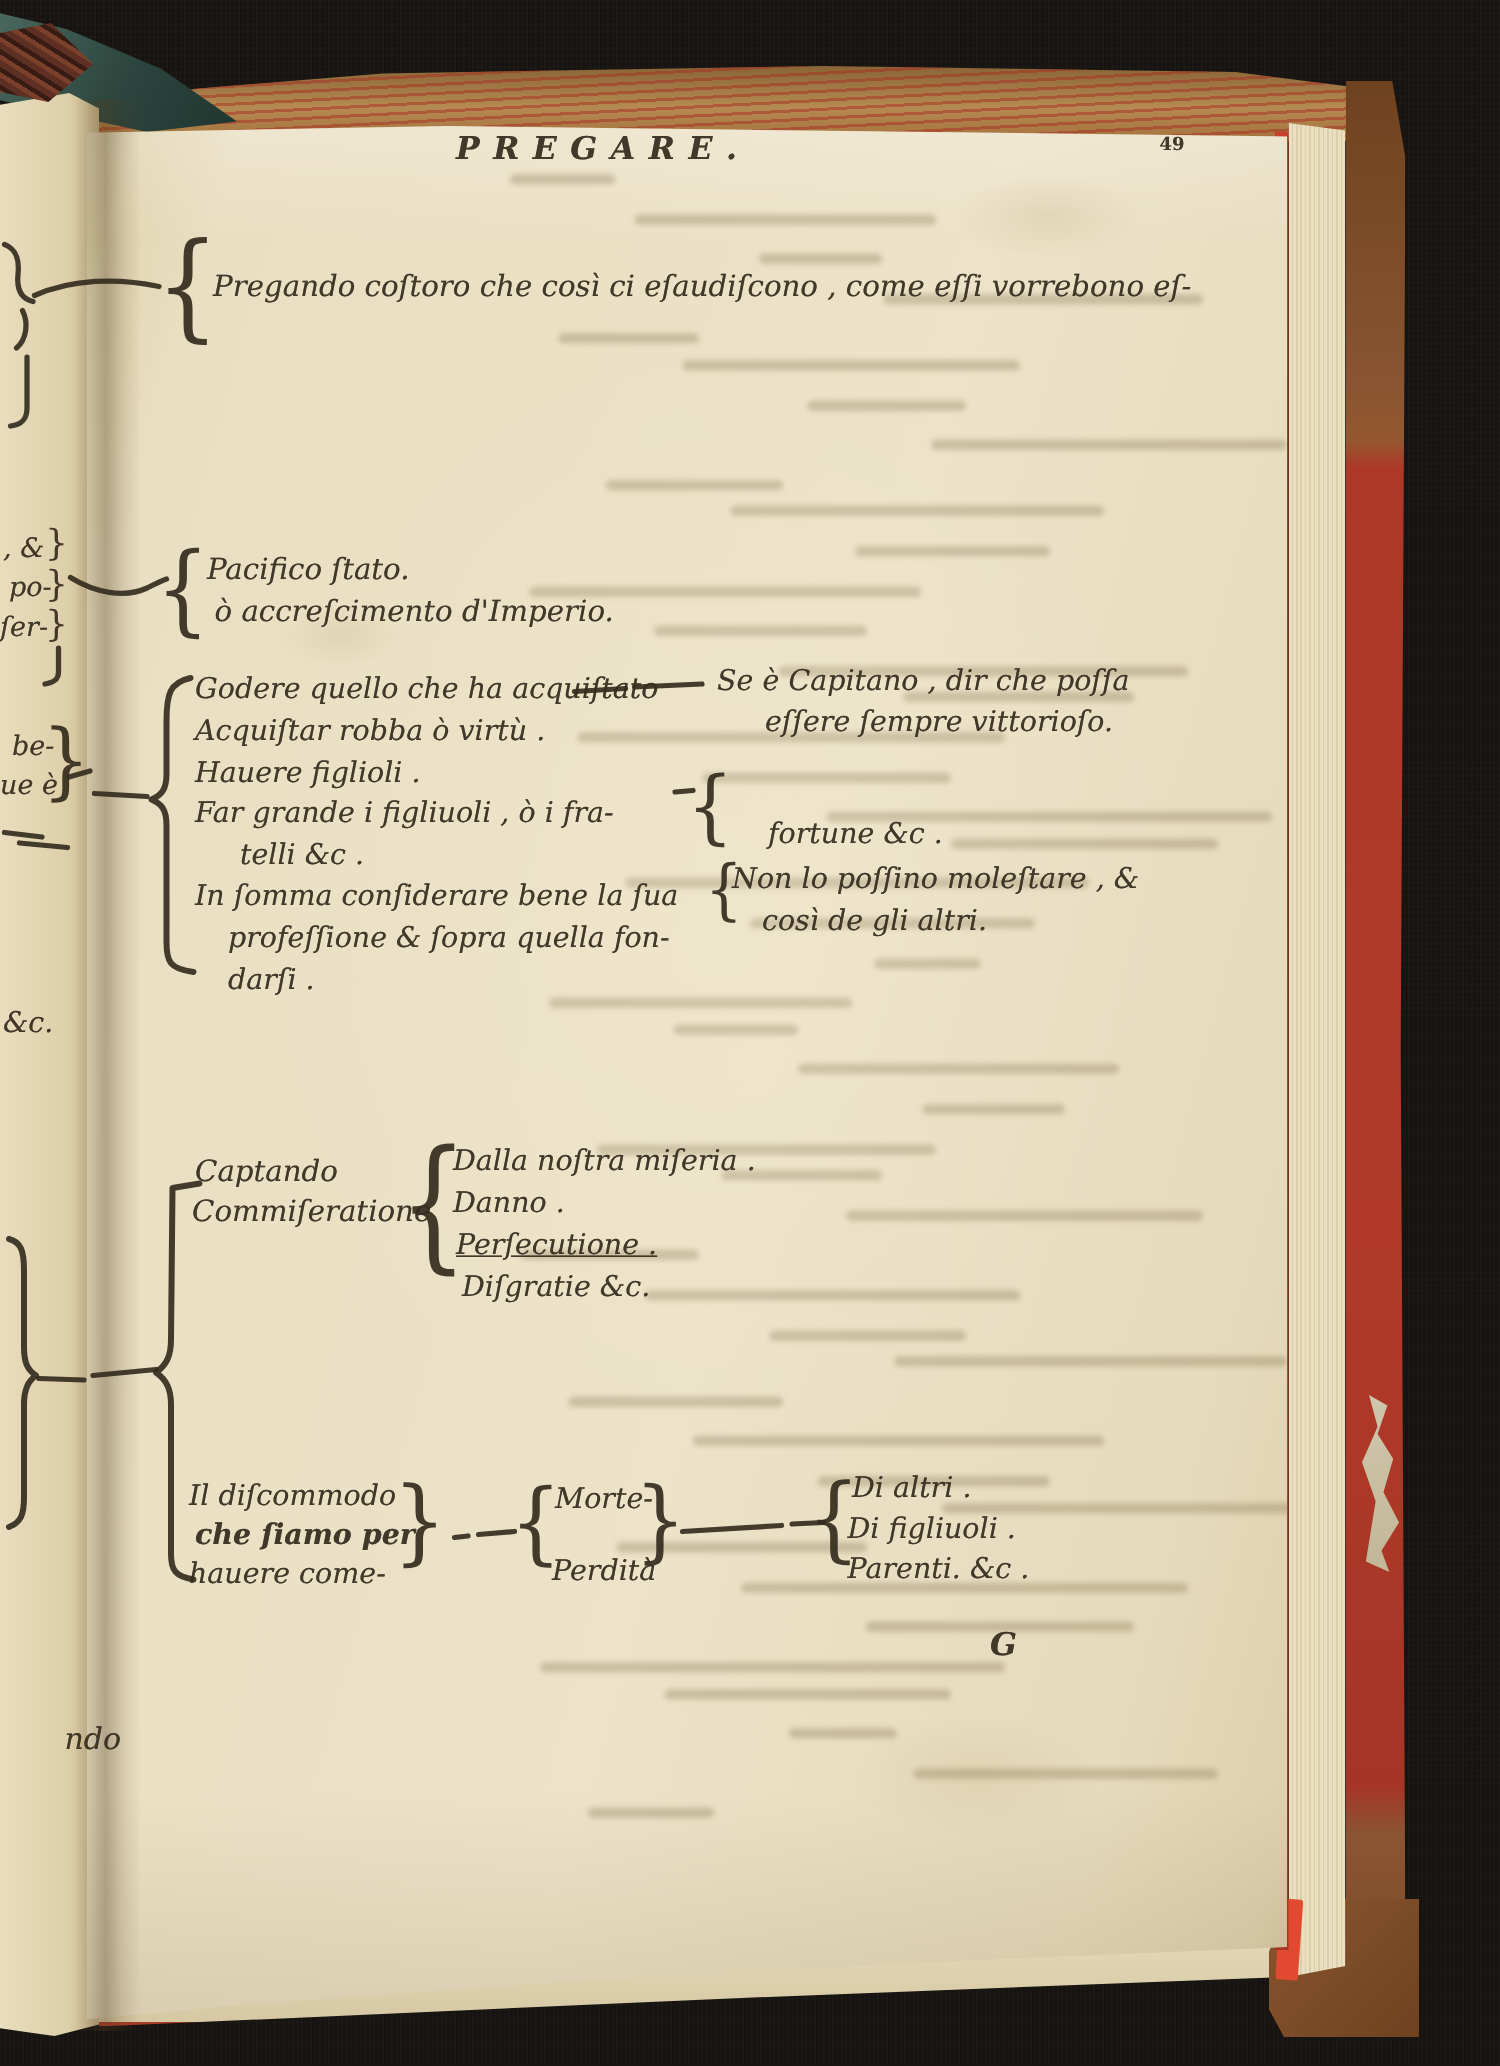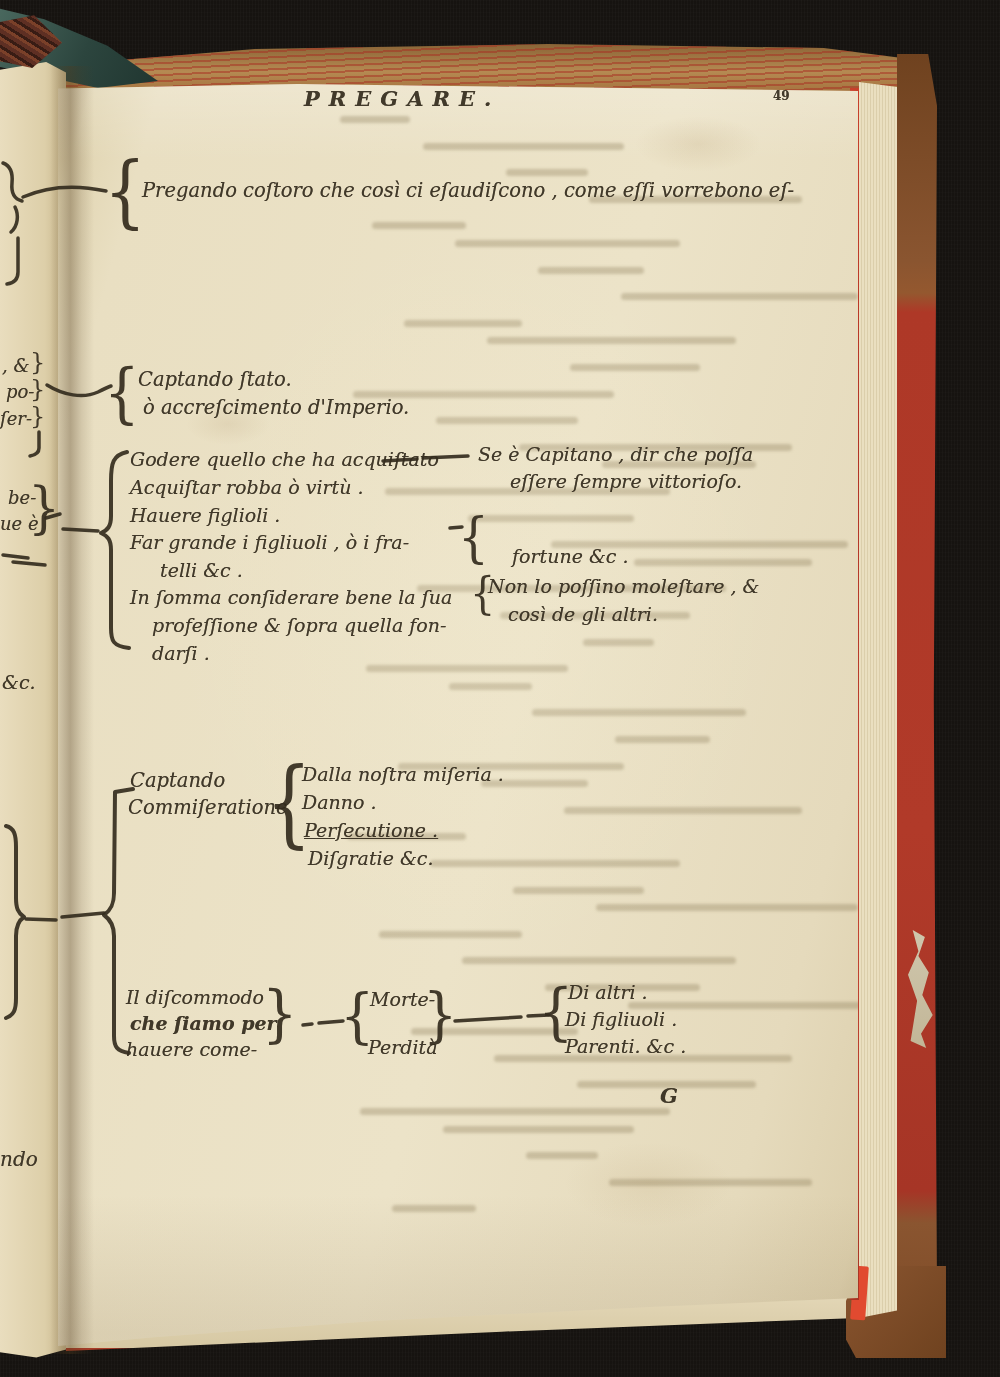--- a/index.html
+++ b/index.html
@@ -221,21 +221,21 @@
 
   <div class="content">
 
     <div class="t title" style="left:304px;top:86px;">PREGARE.</div>
     <div class="t" style="left:733px;top:89px;font-size:12px;font-style:normal;font-weight:bold;margin-left:40px;">49</div>
 
     <span class="brace" style="left:104px;top:152px;font-size:78px;transform:scaleX(.85);">{</span>
     <div class="t" style="left:142px;top:163px;font-size:19.5px;margin-top:16px;">Pregando coſtoro che così ci eſaudiſcono , come eſſi vorrebono eſ-</div>
 
     <span class="brace" style="left:104px;top:360px;font-size:66px;transform:scaleX(.85);">{</span>
-    <div class="t" style="left:138px;top:368px;font-size:19.5px;">Captando ſtato.</div>
+    <div class="t" style="left:138px;top:368px;font-size:19.5px;">Pacifico ſtato.</div>
     <div class="t" style="left:143px;top:396px;font-size:19.5px;">ò accreſcimento d'Imperio.</div>
 
     <div class="t" style="left:130px;top:448px;font-size:19px;">Godere quello che ha  acquiſtato</div>
     <div class="t" style="left:130px;top:476px;font-size:19px;">Acquiſtar robba ò virtù .</div>
     <div class="t" style="left:130px;top:504px;font-size:19px;">Hauere figlioli .</div>
     <div class="t" style="left:130px;top:531px;font-size:19px;">Far  grande  i  figliuoli ,  ò i  fra-</div>
     <div class="t" style="left:160px;top:559px;font-size:19px;">telli &amp;c .</div>
     <div class="t" style="left:130px;top:586px;font-size:19px;">In ſomma  conſiderare  bene  la  ſua</div>
     <div class="t" style="left:152px;top:614px;font-size:19px;">profeſſione &amp; ſopra  quella fon-</div>
     <div class="t" style="left:152px;top:642px;font-size:19px;">darſi .</div>
@@ -276,15 +276,15 @@
     <div class="t" style="left:2px;top:355px;font-size:18px;">, &amp;</div>
     <div class="t" style="left:6px;top:381px;font-size:18px;">po-</div>
     <div class="t" style="left:0px;top:408px;font-size:18px;">ſer-</div>
     <span class="brace" style="left:30px;top:350px;font-size:24px;">}</span>
     <span class="brace" style="left:30px;top:377px;font-size:24px;">}</span>
     <span class="brace" style="left:30px;top:404px;font-size:24px;">}</span>
     <div class="t" style="left:8px;top:487px;font-size:18px;">be-</div>
     <div class="t" style="left:0px;top:513px;font-size:18px;">ue è</div>
     <span class="brace" style="left:28px;top:480px;font-size:56px;transform:scaleX(.9);">}</span>
     <div class="t" style="left:2px;top:671px;font-size:19px;">&amp;c.</div>
-    <div class="t" style="left:0px;top:1147px;font-size:20px;">ndo</div>
+    <div class="t" style="left:0px;top:1147px;font-size:20px;padding-left:43px;">ndo</div>
   </div>
 </div>
 
 </body></html>

